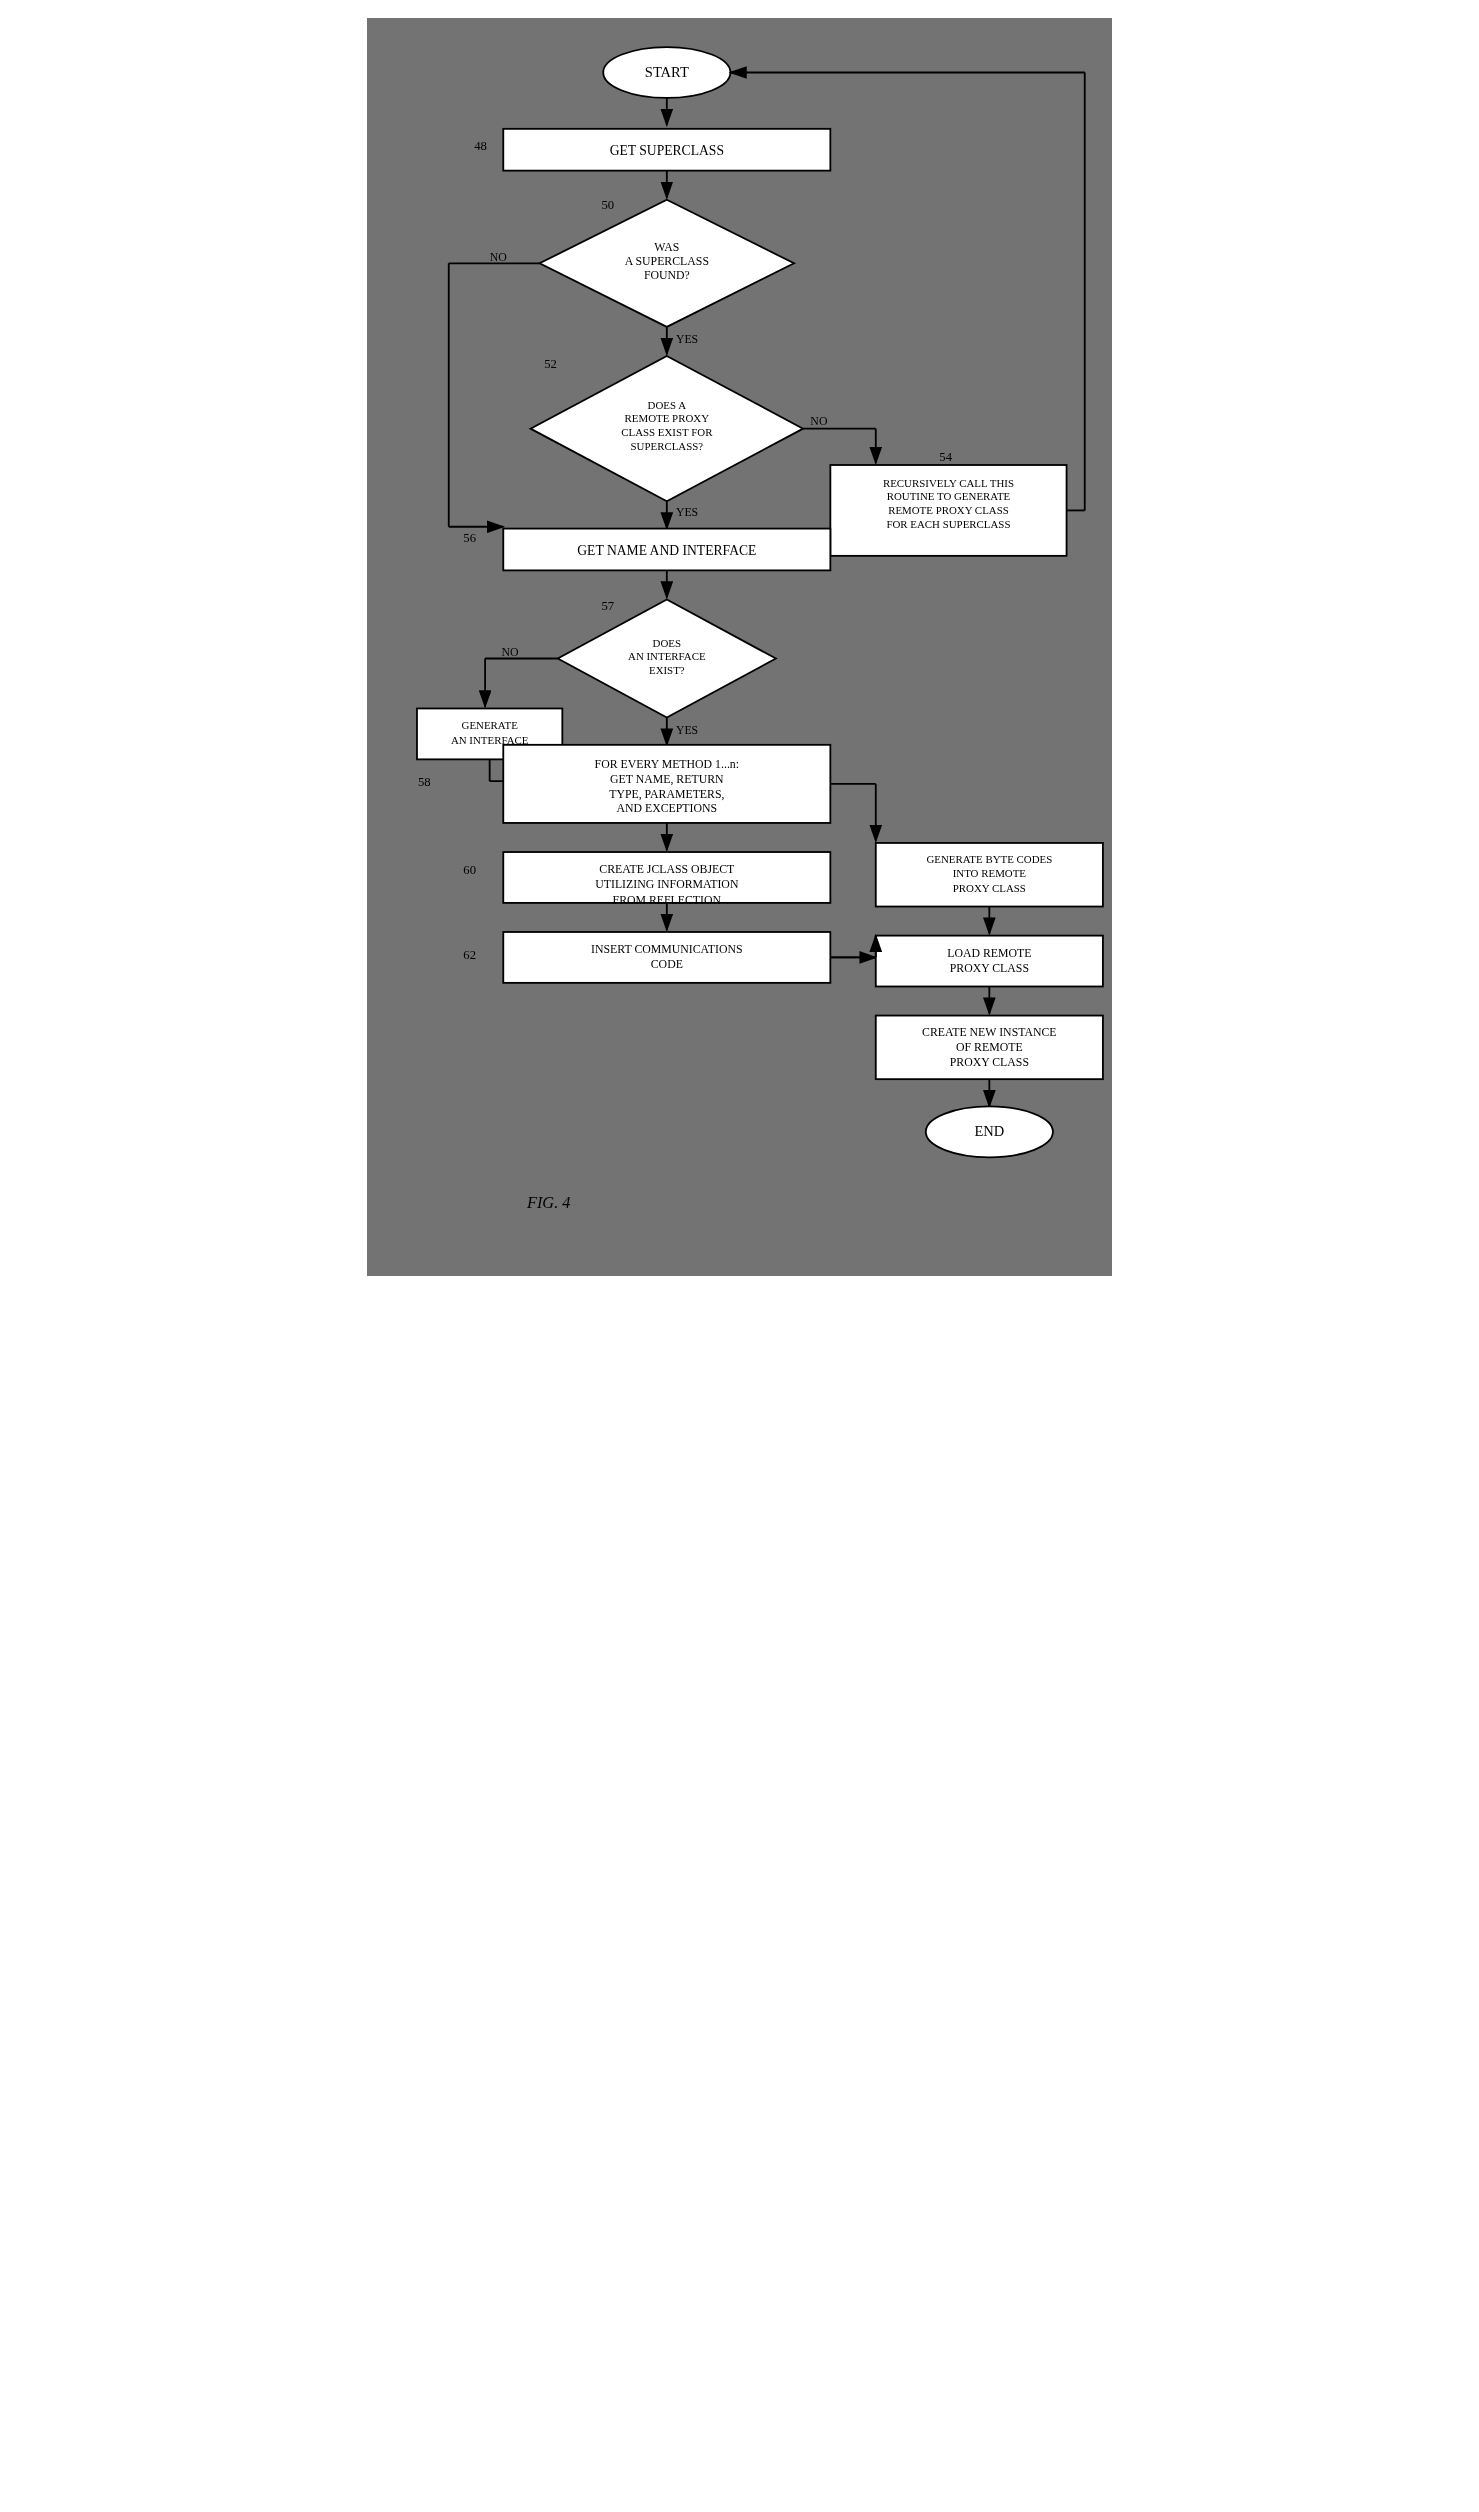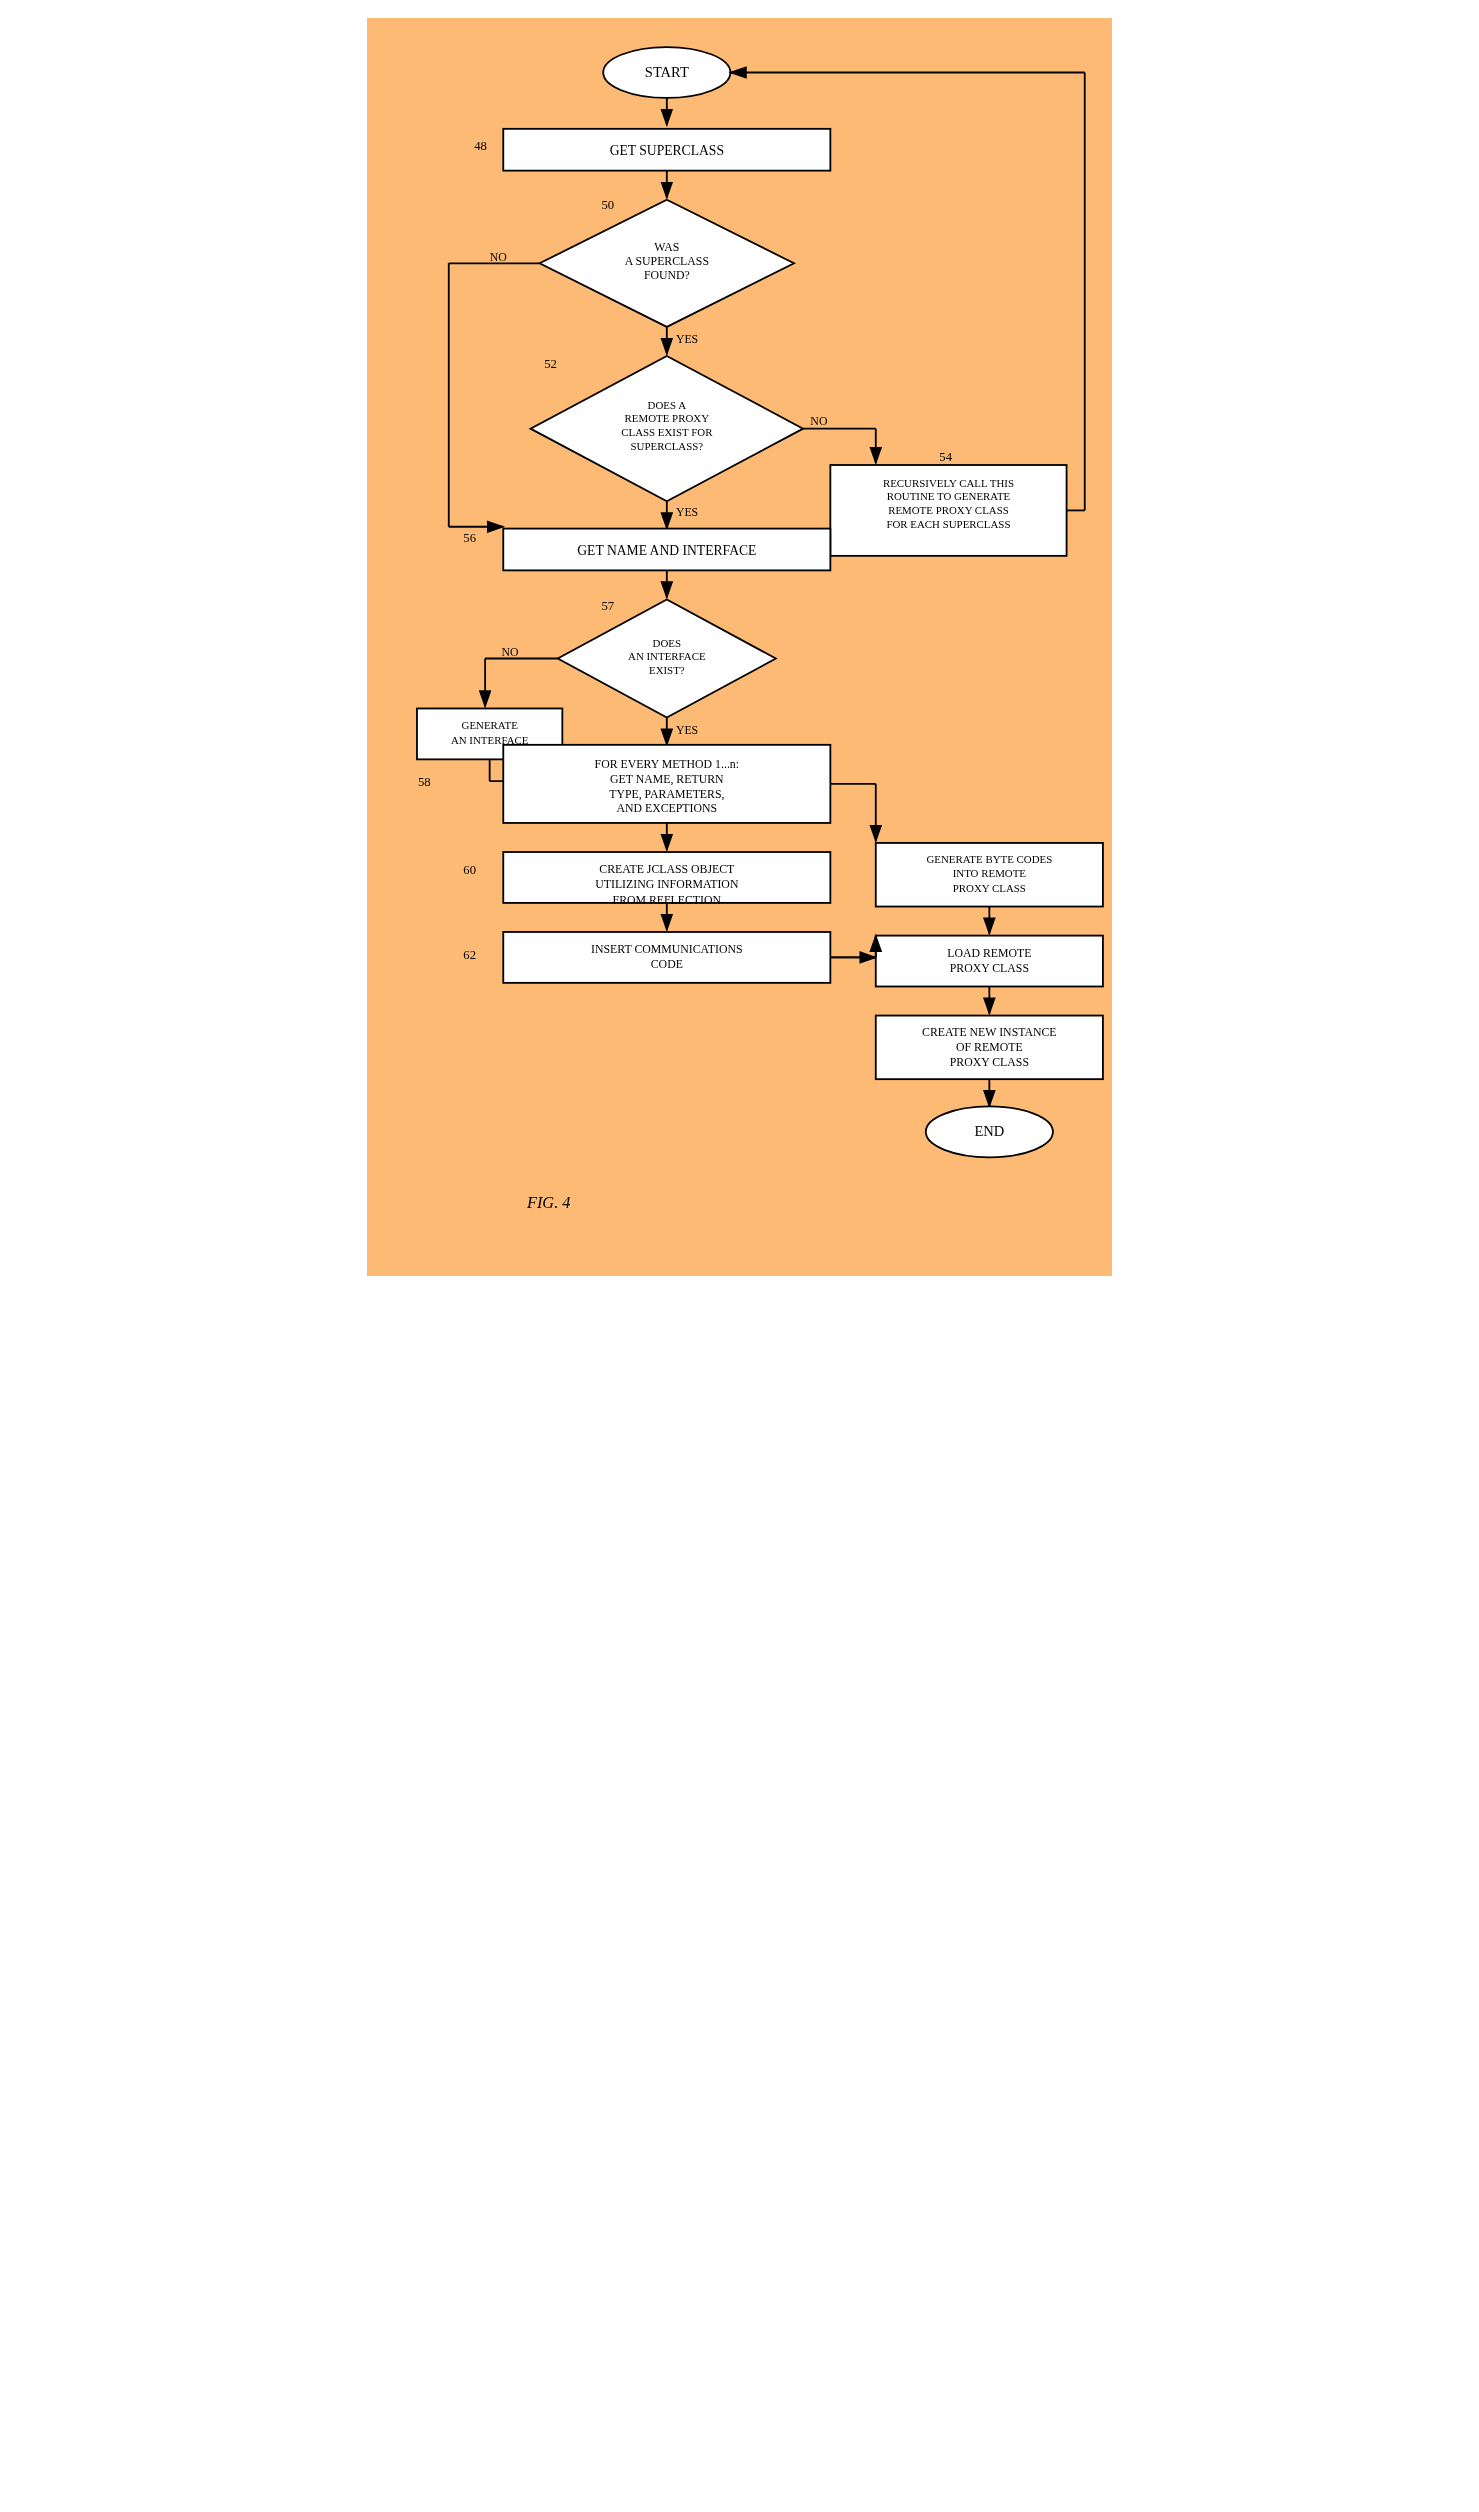--- a/index.html
+++ b/index.html
@@ -6,21 +6,21 @@
     body {
       background: #fff;
       font-family: 'Times New Roman', Times, serif;
       display: flex;
       justify-content: center;
       padding: 18px;
     }
     .diagram-container {
       width: 745px;
       position: relative;
-      background: #fdba74;
+      background: #737373;
     }
     svg {
       width: 100%;
       height: auto;
     }
   </style>
 </head>
 <body>
 
 <div class="diagram-container">

